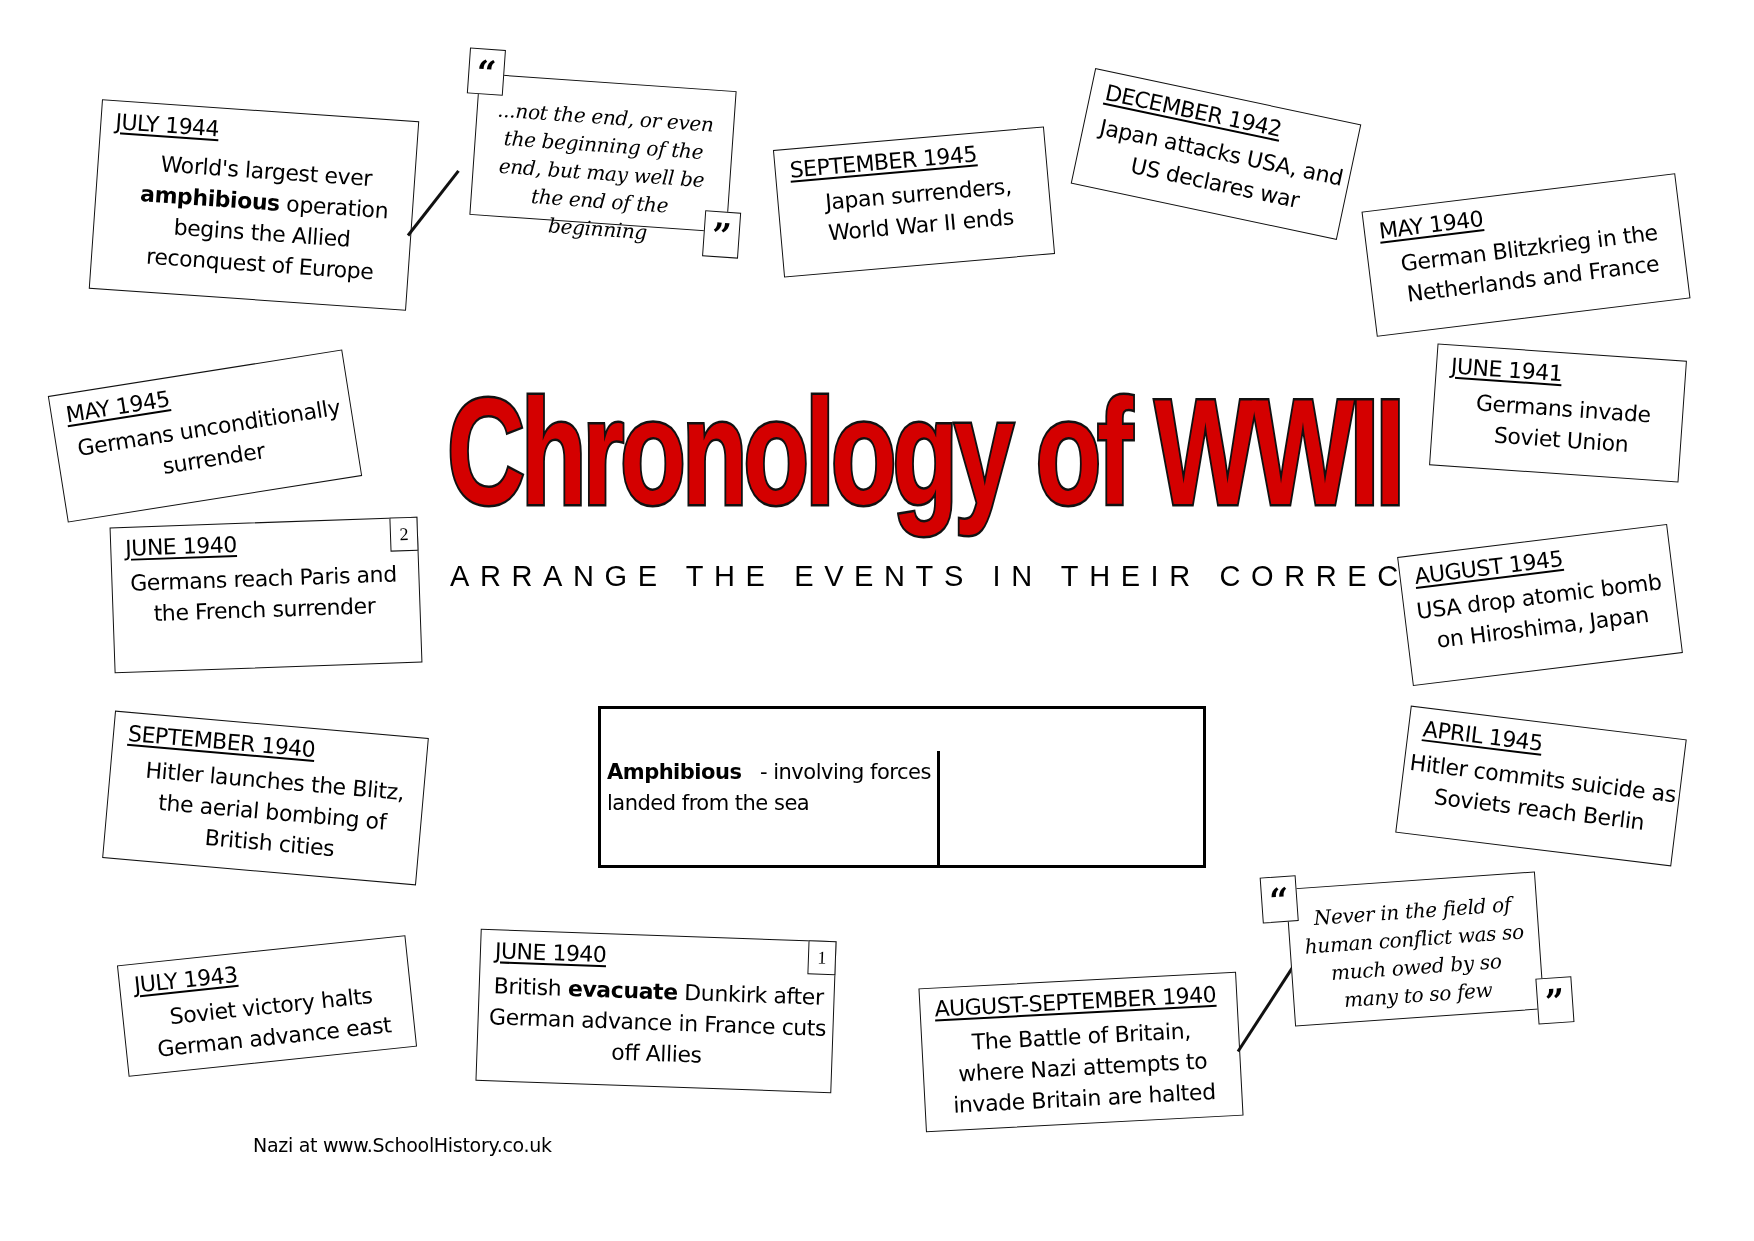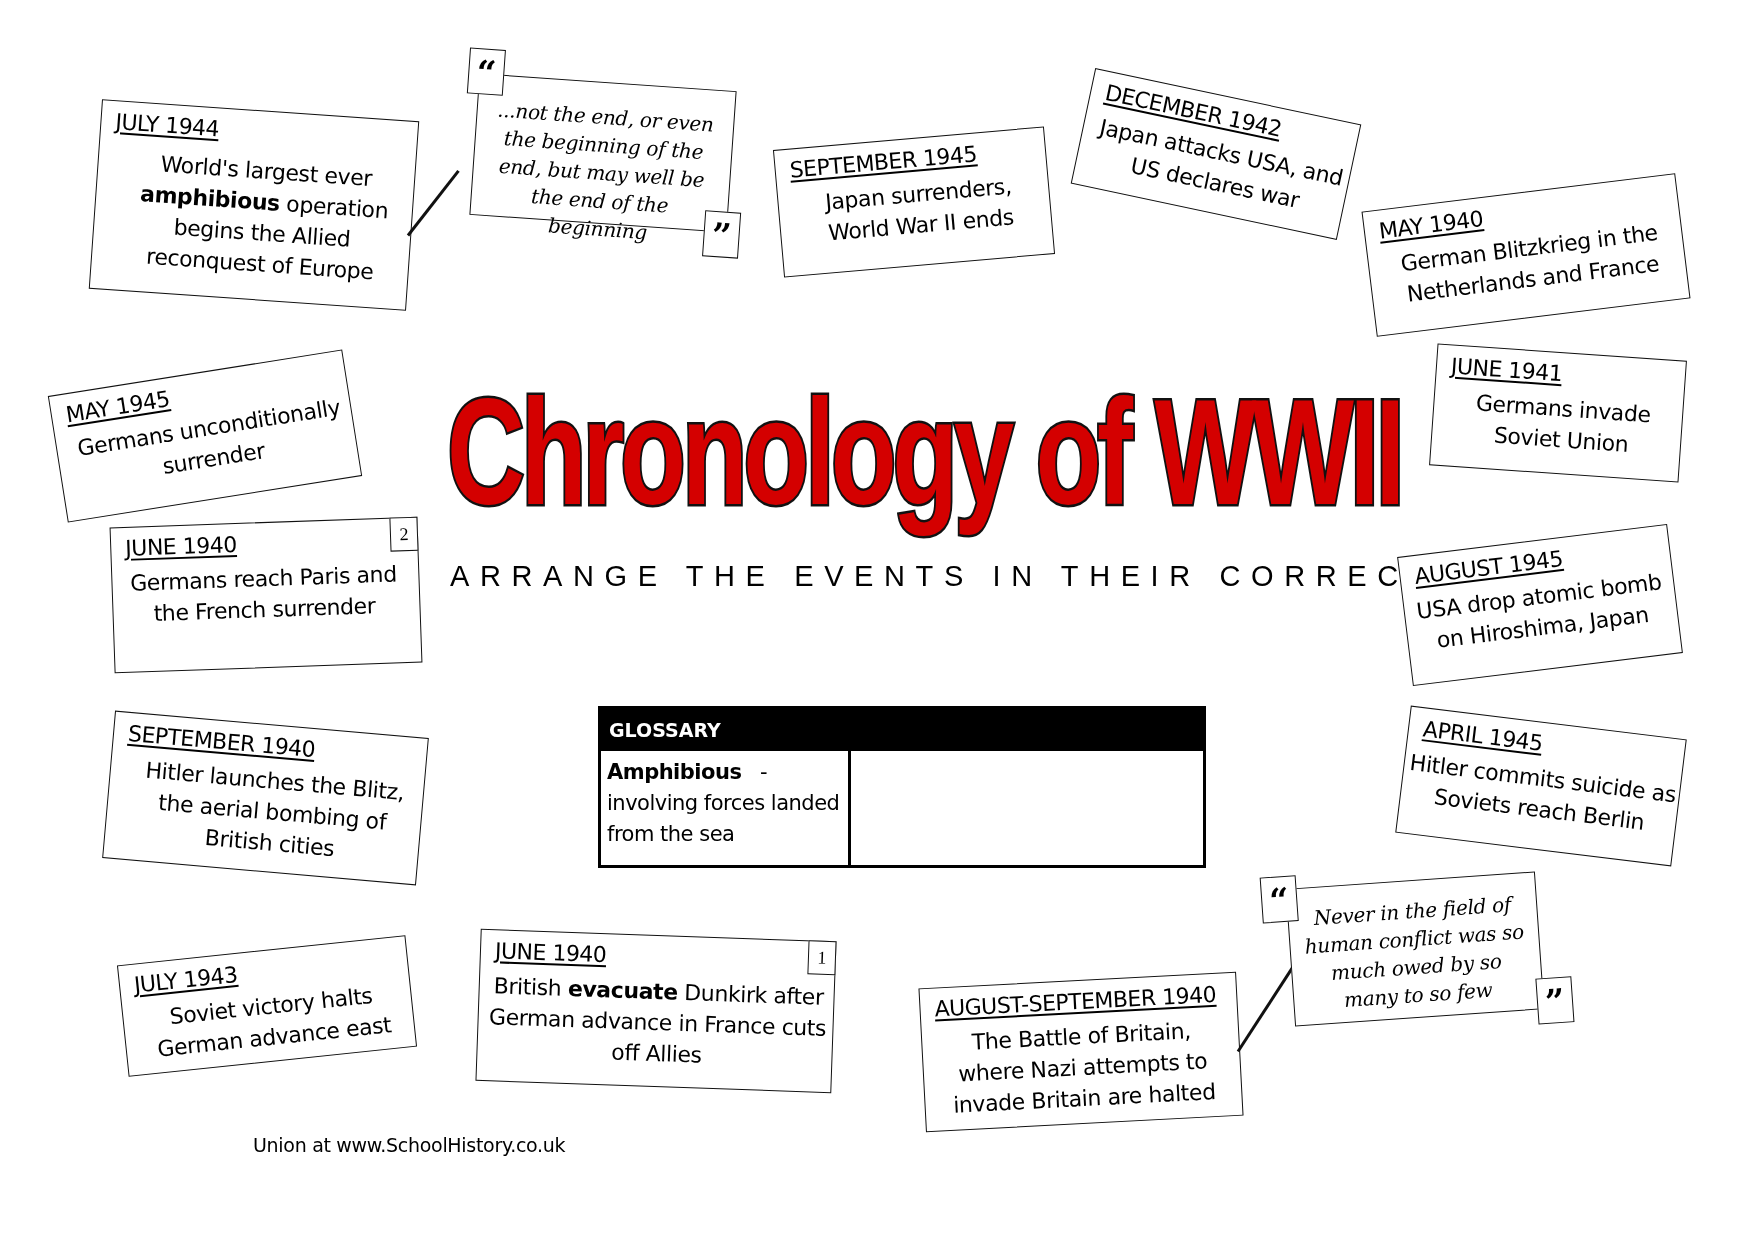--- a/index.html
+++ b/index.html
@@ -33,21 +33,21 @@
            letter-spacing: -6px; transform: scaleX(0.72); transform-origin: 0 50%; }
   #subtitle { position: absolute; left: 450px; top: 560px; width: 925px;
               font-family: "Liberation Sans", sans-serif; font-size: 29px;
               letter-spacing: 10.6px; white-space: nowrap; }
   #glossary { position: absolute; left: 598px; top: 706px; width: 608px; height: 162px;
               border: 3px solid #000; box-sizing: border-box; }
   #glossary .ghead { position: absolute; left: 0; top: 0; right: 0; height: 42px; background: #000;
                      color: #fff; font-weight: bold; font-size: 19px; line-height: 42px; padding-left: 8px; }
   #glossary .gcell { position: absolute; top: 42px; bottom: 0; padding: 6px 6px;
                      font-size: 21px; line-height: 31px; box-sizing: border-box; letter-spacing: -0.5px; }
-  #glossary .gcell.left { left: 0; width: 250px; border-right: 3px solid #000; }
+  #glossary .gcell.left { left: 0; width: 339px; border-right: 3px solid #000; }
   #glossary .gcell.right { left: 302px; right: 0; }
   #footer { position: absolute; left: 253px; top: 1134px; font-family: "DejaVu Sans", sans-serif;
             font-size: 19px; letter-spacing: -0.3px; }
 </style>
 </head>
 <body>
 
 <div id="title">Chronology of WWII</div>
 <div id="subtitle">ARRANGE THE EVENTS IN THEIR CORRECT ORDER</div>
 
@@ -126,17 +126,16 @@
 </div>
 
 <div class="connector" style="left:1238px;top:1050px;width:100px;transform:rotate(-57deg);"></div>
 <div class="quote" style="left:1290px;top:880px;width:250px;height:138px;transform:rotate(-4deg);">
   <div class="qtext" style="top:16px;">Never in the field of human conflict was so much owed by so many to so few</div>
   <div class="qmark" style="left:-26px;top:-14px;">“</div>
   <div class="qmark" style="right:-30px;bottom:-16px;">”</div>
 </div>
 
 <div id="glossary">
-  <div class="ghead">GLOSSARY</div>
   <div class="gcell left"><b>Amphibious</b><span style="white-space:pre-wrap;">   - involving forces landed from the sea</span></div>
 </div>
 
-<div id="footer">Union at www.SchoolHistory.co.uk</div>
+<div id="footer">Nazi at www.SchoolHistory.co.uk</div>
 
 </body></html>

